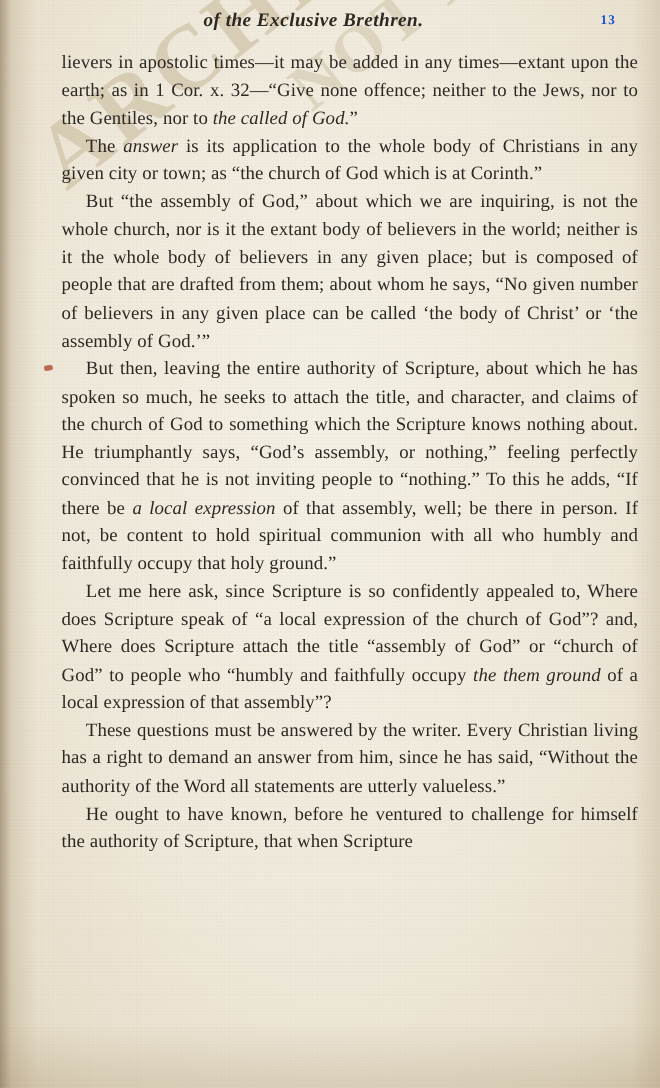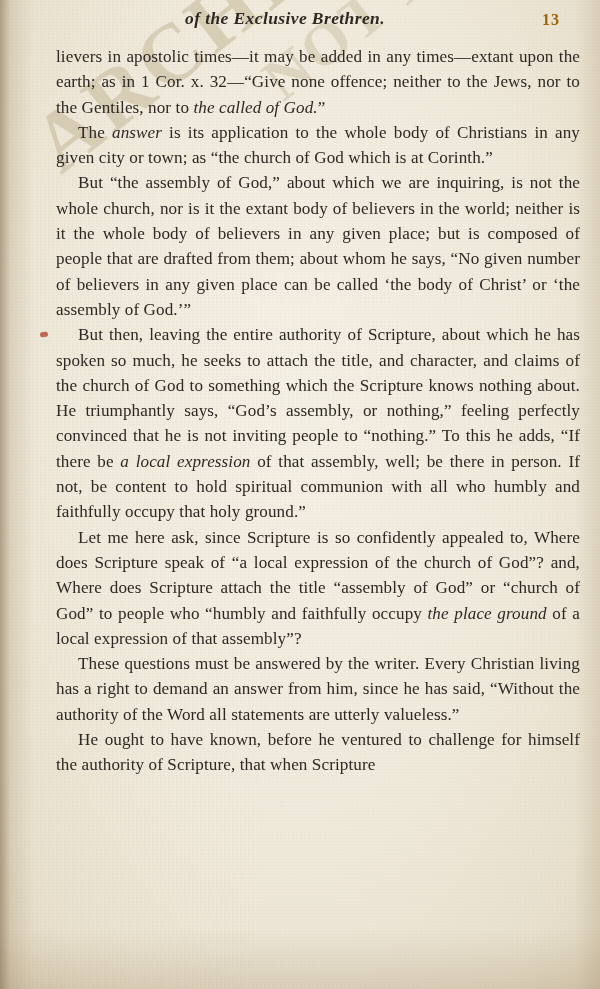--- a/index.html
+++ b/index.html
@@ -101,23 +101,23 @@
     text-align: center;
     font-style: italic;
     font-size: 17.5px;
     letter-spacing: 0.4px;
     color: #2e2822;
   }
   .page-number {
     position: absolute;
     right: 0;
     top: 3px;
-    font-size: 16px;
+    font-size: 12px;
     letter-spacing: 1px;
-    color: #a16207;
+    color: #1d4ed8;
   }
 
   .body-text {
     position: absolute;
     top: 44px;
     left: 56px;
     width: 524px;
   }
   p {
     margin: 0;
@@ -165,21 +165,21 @@
   <header class="running-head">
     <div class="head-title">of the Exclusive Brethren.</div>
     <div class="page-number">13</div>
   </header>
 
   <div class="body-text">
     <p>lievers in apostolic times—it may be added in any times—extant upon the earth; as in 1 Cor. x. 32—“Give none offence; neither to the Jews, nor to the Gentiles, nor to <i>the called of God.</i>”</p>
     <p class="indent">The <i>answer</i> is its application to the whole body of Christians in any given city or town; as “the church of God which is at Corinth.”</p>
     <p class="indent">But “the assembly of God,” about which we are inquiring, is not the whole church, nor is it the extant body of believers in the world; neither is it the whole body of believers in any given place; but is composed of people that are drafted from them; about whom he says, “No given number of believers in any given place can be called ‘the body of Christ’ or ‘the assembly of God.’”</p>
     <p class="indent">But then, leaving the entire authority of Scripture, about which he has spoken so much, he seeks to attach the title, and character, and claims of the church of God to something which the Scripture knows nothing about.  He triumphantly says, “God’s assembly, or nothing,” feeling perfectly convinced that he is not inviting people to “nothing.”  To this he adds, “If there be <i>a local expression</i> of that assembly, well; be there in person.  If not, be content to hold spiritual communion with all who humbly and faithfully occupy that holy ground.”</p>
-    <p class="indent">Let me here ask, since Scripture is so confidently appealed to, Where does Scripture speak of “a local expression of the church of God”? and, Where does Scripture attach the title “assembly of God” or “church of God” to people who “humbly and faithfully occupy <i>the place ground</i> of a local expression of that assembly”?</p>
+    <p class="indent">Let me here ask, since Scripture is so confidently appealed to, Where does Scripture speak of “a local expression of the church of God”? and, Where does Scripture attach the title “assembly of God” or “church of God” to people who “humbly and faithfully occupy <i>the them ground</i> of a local expression of that assembly”?</p>
     <p class="indent">These questions must be answered by the writer.  Every Christian living has a right to demand an answer from him, since he has said, “Without the authority of the Word all statements are utterly valueless.”</p>
     <p class="indent">He ought to have known, before he ventured to challenge for himself the authority of Scripture, that when Scripture</p>
   </div>
 
   <div class="margin-mark"></div>
 </div>
 
 <div class="edge-dark-left"></div>
 <div class="edge-dark-right"></div>
 <div class="edge-dark-bottom"></div>

